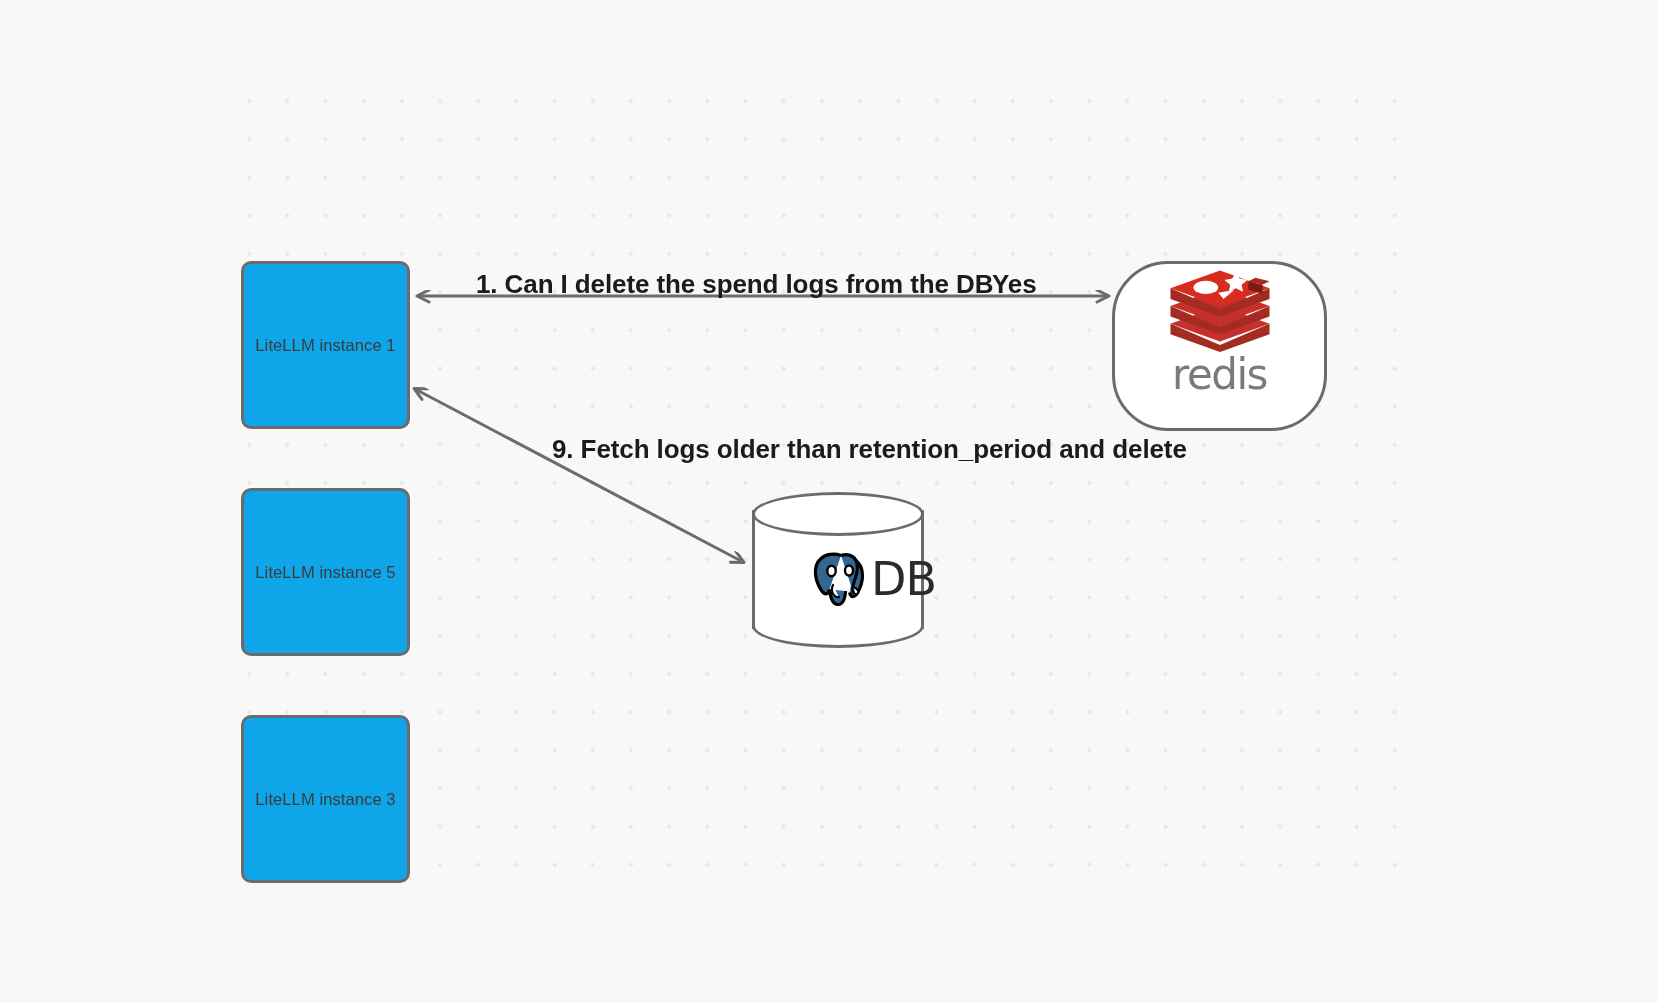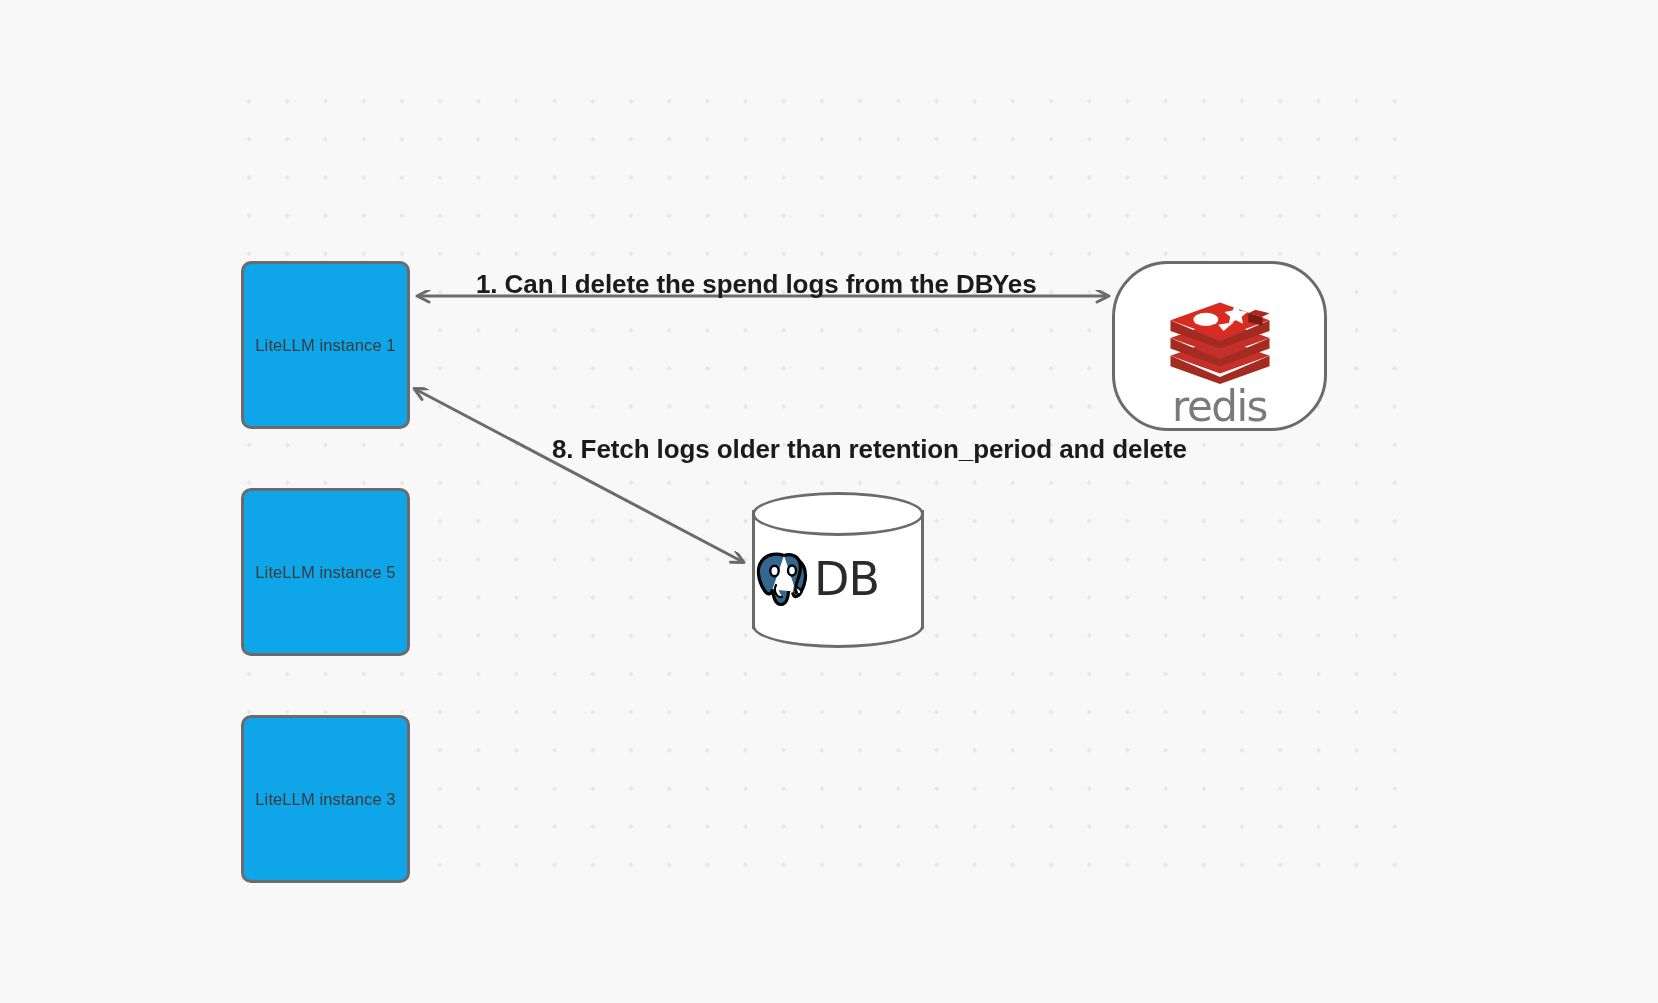--- a/index.html
+++ b/index.html
@@ -62,21 +62,21 @@
     top: 261px;
     width: 215px;
     height: 170px;
     background: #ffffff;
     border: 3px solid #6b6b6b;
     border-radius: 56px;
     box-sizing: border-box;
     display: flex;
     flex-direction: column;
     align-items: center;
-    justify-content: flex-end;
+    justify-content: flex-start;
   }
   .redis-logo-wrap {
     display: flex;
     flex-direction: column;
     align-items: center;
     justify-content: center;
     margin-top: -4px;
   }
   .redis-word {
     font-family: "DejaVu Sans", sans-serif;
@@ -123,21 +123,22 @@
     border-radius: 50%;
     background: #ffffff;
     clip-path: inset(50% 0 -8px 0);
   }
   .db-inner {
     position: absolute;
     left: 0; top: 42px;
     width: 172px; height: 90px;
     display: flex;
     align-items: center;
-    justify-content: flex-start;
+    justify-content: flex-end;
+    padding-left: 12px;
   }
   .db-word {
     font-family: "DejaVu Sans", sans-serif;
     font-weight: 400;
     font-size: 46px;
     color: #2b2b2b;
     letter-spacing: -1px;
     line-height: 1;
     margin-left: -2px;
   }
@@ -244,15 +245,15 @@
           <path d="M24,38 c-1.5,3 -1.2,7 0.5,9.5 c1.5,2.2 3.6,3 5.4,2.6" fill="#ffffff"></path>
           <path d="M44,40 c2.5,0.8 4.6,2.2 5.2,4 c0.5,1.6 -0.5,3 -2.4,3.2" fill="#ffffff"></path>
         </g>
       </svg>
       <span class="db-word">DB</span>
     </div>
   </div>
 
   <div class="edge-label" id="label-step-1">1.  Can I delete the spend logs from the DB</div>
   <div class="edge-label" id="label-step-1-answer">Yes</div>
-  <div class="edge-label" id="label-step-2">8.  Fetch logs older than retention_period and delete</div>
+  <div class="edge-label" id="label-step-2">9.  Fetch logs older than retention_period and delete</div>
 
 </div>
 
 </body></html>

